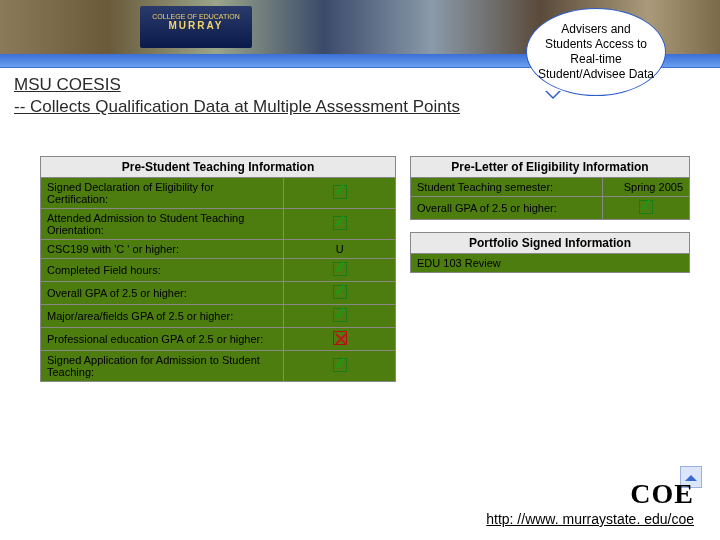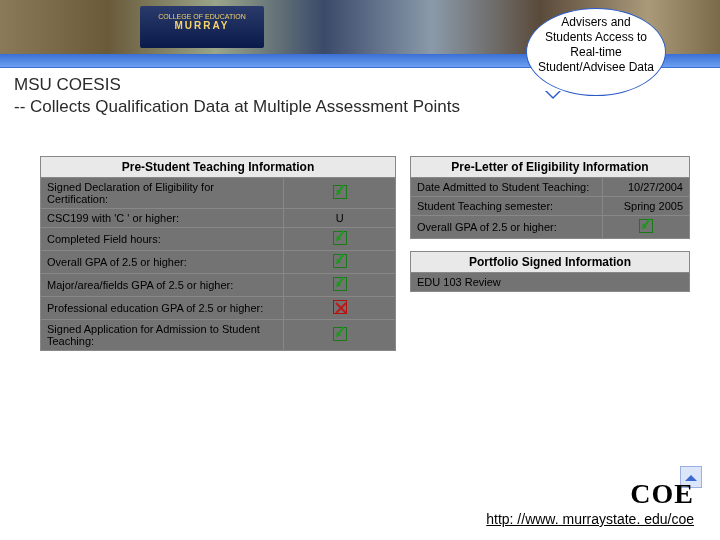--- a/index.html
+++ b/index.html
@@ -8,53 +8,53 @@
     font-family: Verdana, Arial, sans-serif;
     background: #fff;
     position: relative; overflow: hidden;
   }
   .banner {
     width: 100%; height: 54px;
     background: linear-gradient(90deg,#8a7a5a 0%,#6a5a3a 15%,#9aa58a 30%,#3a4a6a 45%,#8a9aaa 60%,#5a4a3a 75%,#aa9a7a 90%,#7a6a4a 100%);
     position: relative;
   }
   .banner-logo {
-    position:absolute; left:140px; top:6px; width:124px; height:42px;
+    position:absolute; left:140px; top:6px; width:112px; height:42px;
     background:linear-gradient(180deg,#2a3a6a,#0a1a4a);
     border-radius:2px; color:#f5d46a; font-size:7px; text-align:center;
     padding-top:6px; line-height:9px;
   }
   .banner-logo .big { color:#f5d46a; font-size:10px; letter-spacing:2px; font-weight:bold;}
   .wave {
     width:100%; height:14px;
     background:linear-gradient(180deg,#3b6fd6 0%,#6aa0f0 100%);
     border-bottom:1px solid #3b6fd6;
   }
   .callout {
     position:absolute; top:8px; right:54px;
     width:140px; height:88px;
     background:#fff; border:1.5px solid #2a5ac8;
     border-radius:50%/50%;
-    display:flex; justify-content:center;
+    display:flex; align-items:center; justify-content:center;
     text-align:center; font-size:12px; line-height:15px;
     padding:6px 10px; z-index:5;
   }
   .callout::after{
     content:""; position:absolute; bottom:-12px; left:18px;
     width:0;height:0;border:8px solid transparent;border-top-color:#2a5ac8;
   }
   .callout::before{
     content:""; position:absolute; bottom:-9px; left:19px;
     width:0;height:0;border:7px solid transparent;border-top-color:#fff; z-index:1;
   }
   .title-block { padding:6px 14px 2px 14px; }
-  .title-line { font-size:17px; color:#2a2a2a; line-height:22px; }
+  .title-line { font-size:17px; color:#2a2a2a; line-height:22px;text-decoration:underline; }
   .tables { position:absolute; top:156px; left:40px; right:20px; }
   table { border-collapse:collapse; font-size:11px; }
-  td,th { border:1px solid #888; padding:3px 6px; background:#737373; }
+  td,th { border:1px solid #888; padding:3px 6px; background:#4d7c0f; }
   th { font-weight:bold; text-align:center; background:#e9e9e9; font-size:12px;}
   .left-table { width:356px; float:left;padding-left:40px; }
   .left-table td.label { width:240px; }
   .left-table td.val { width:110px; text-align:center; }
   .right-col { float:left; margin-left:14px; width:280px; }
   .right-table, .portfolio-table { width:280px; }
   .right-table td.label { width:190px; }
   .right-table td.val { width:86px; text-align:right; font-size:11px;}
   .portfolio-table { margin-top:12px; }
   .portfolio-table td { font-size:11px; }
@@ -119,20 +119,24 @@
         <tr>
           <th colspan="2">Pre-Student Teaching Information</th>
         </tr>
     </tbody>
       <tbody id="left-rows">
         <tr>
           <td class="label">Signed Declaration of Eligibility for Certification:</td>
           <td class="val"><span class="check"></span></td>
         </tr>
         <tr>
+          <td class="label">Attended Admission to Student Teaching Orientation:</td>
+          <td class="val"><span class="check"></span></td>
+        </tr>
+        <tr>
           <td class="label">CSC199 with 'C ' or higher:</td>
           <td class="val">U</td>
         </tr>
         <tr>
           <td class="label">Completed Field hours:</td>
           <td class="val"><span class="check"></span></td>
         </tr>
         <tr>
           <td class="label">Overall GPA of 2.5 or higher:</td>
           <td class="val"><span class="check"></span></td>
@@ -154,24 +158,20 @@
 
   <div class="right-col">
     <table class="right-table">
       <tbody>
           <tr>
             <th colspan="2">Pre-Letter of Eligibility Information</th>
           </tr>
       </tbody>
         <tbody id="right-rows">
           <tr>
-            <td class="label">Date Admitted to Student Teaching:</td>
-            <td class="val">10/27/2004</td>
-          </tr>
-          <tr>
             <td class="label">Student Teaching semester:</td>
             <td class="val">Spring 2005</td>
           </tr>
           <tr>
             <td class="label">Overall GPA of 2.5 or higher:</td>
             <td class="val center"><span class="check"></span></td>
           </tr>
         </tbody>
     </table>
 

